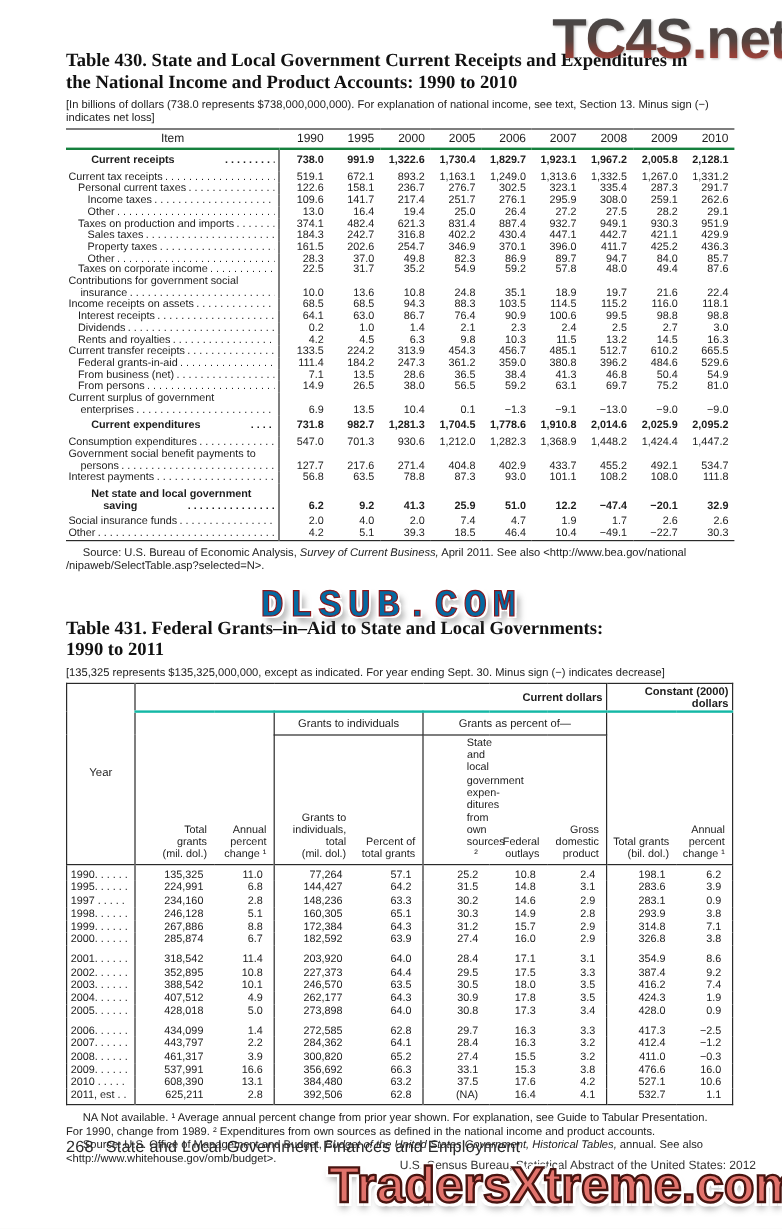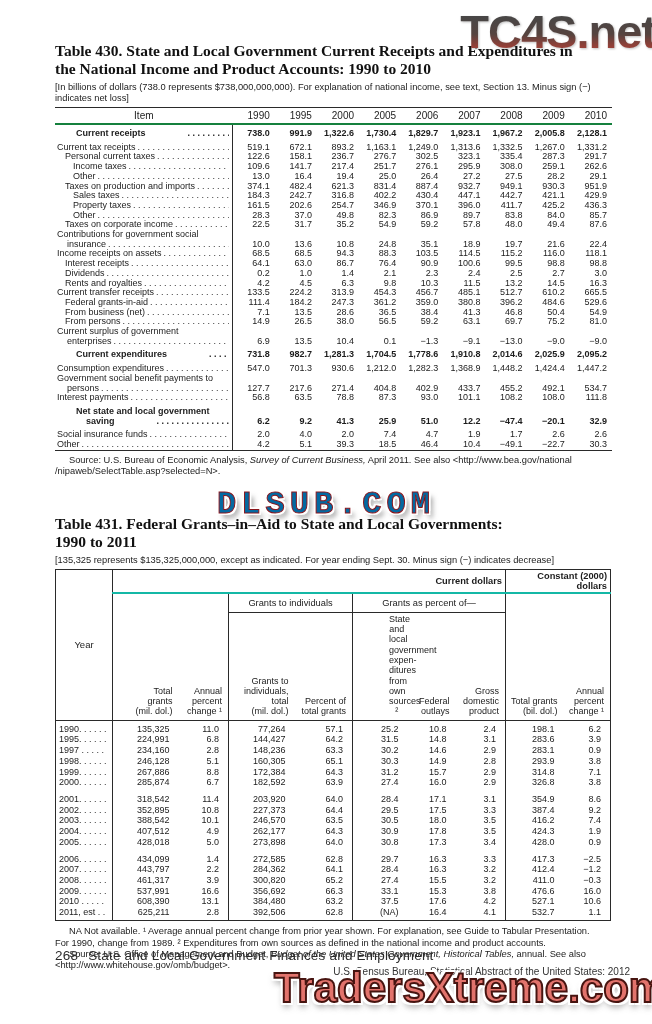--- a/index.html
+++ b/index.html
@@ -262,21 +262,21 @@
                 <span class="lt">Other</span>
                 <span class="dots"></span>
               </div>
             </td>
             <td class="num">28.3</td>
             <td class="num">37.0</td>
             <td class="num">49.8</td>
             <td class="num">82.3</td>
             <td class="num">86.9</td>
             <td class="num">89.7</td>
-            <td class="num">83.8</td>
+            <td class="num">94.7</td>
             <td class="num">84.0</td>
             <td class="num">85.7</td>
           </tr>
           <tr>
             <td class="item-cell ind1">
               <div class="lab">
                 <span class="lt">Taxes on corporate income</span>
                 <span class="dots"></span>
               </div>
             </td>

